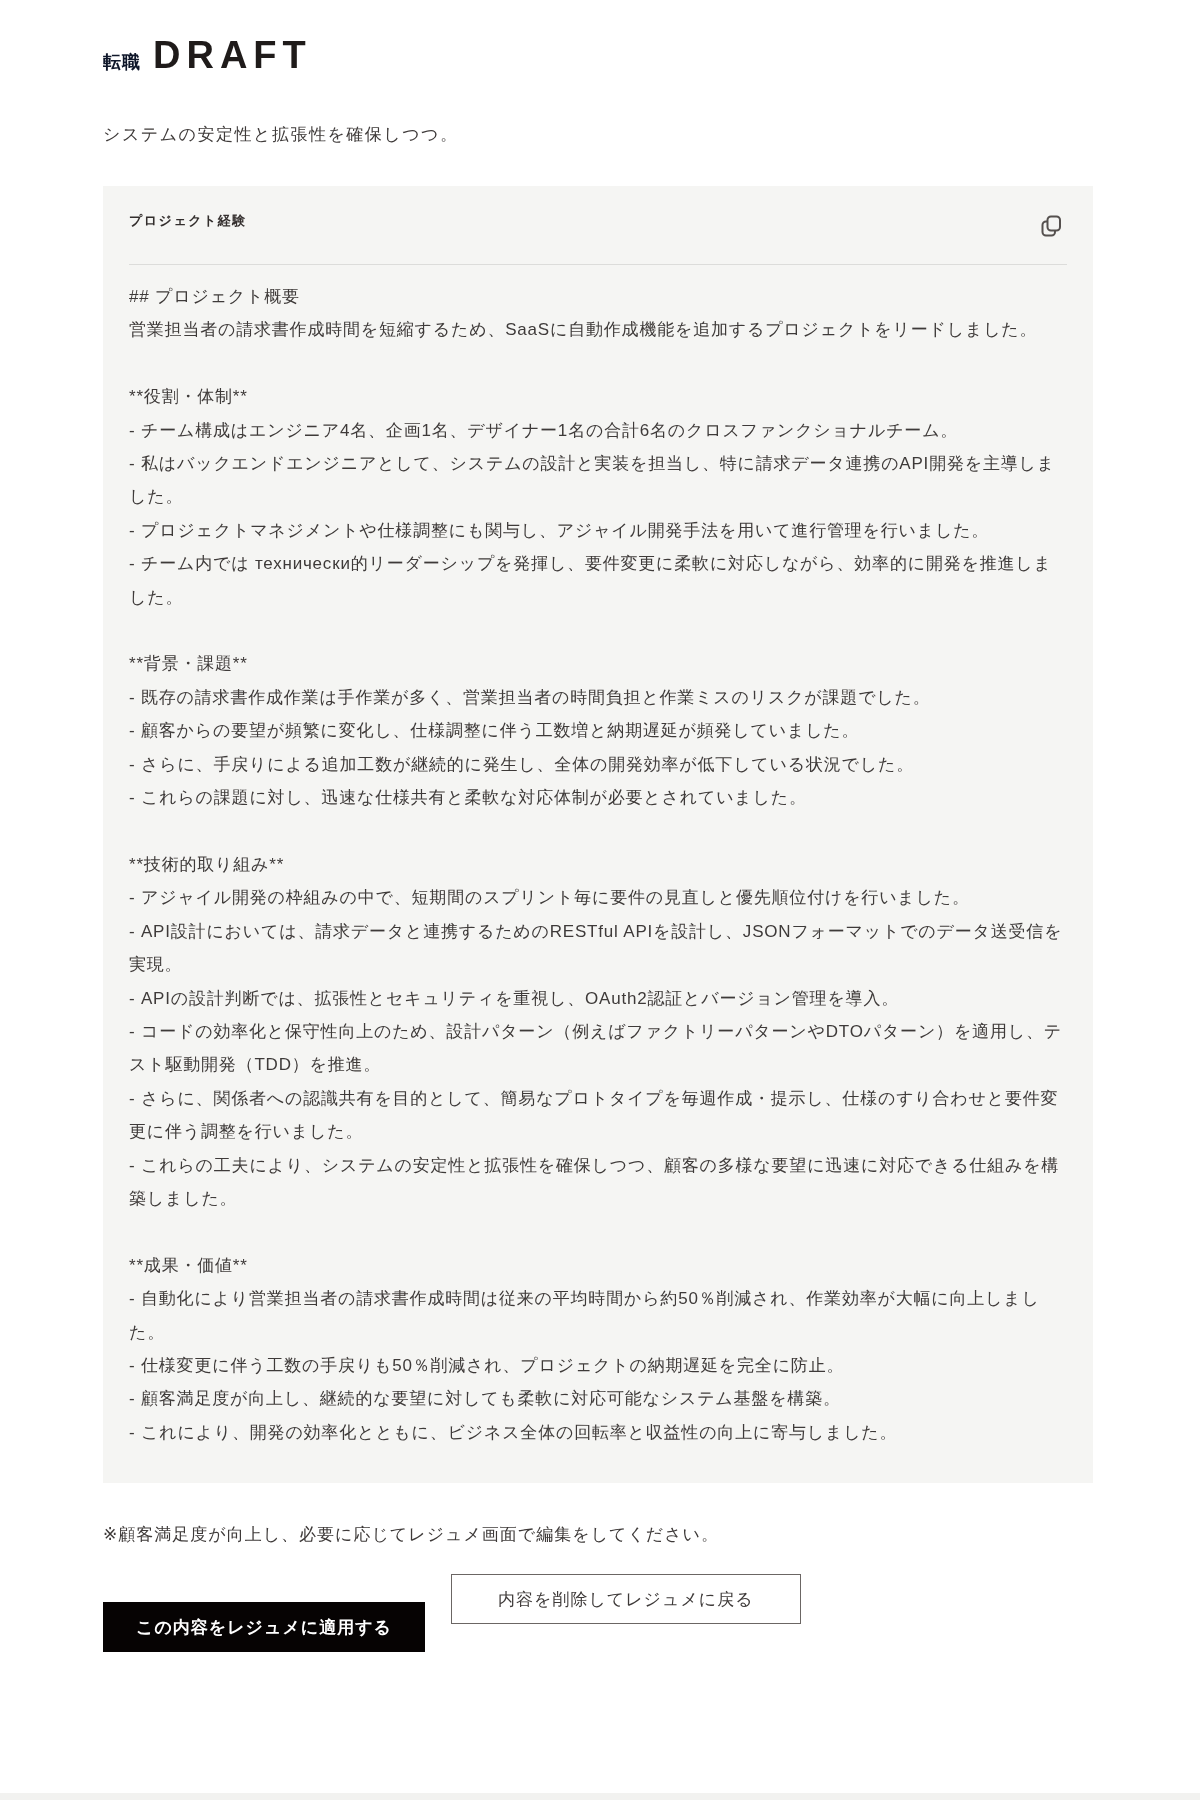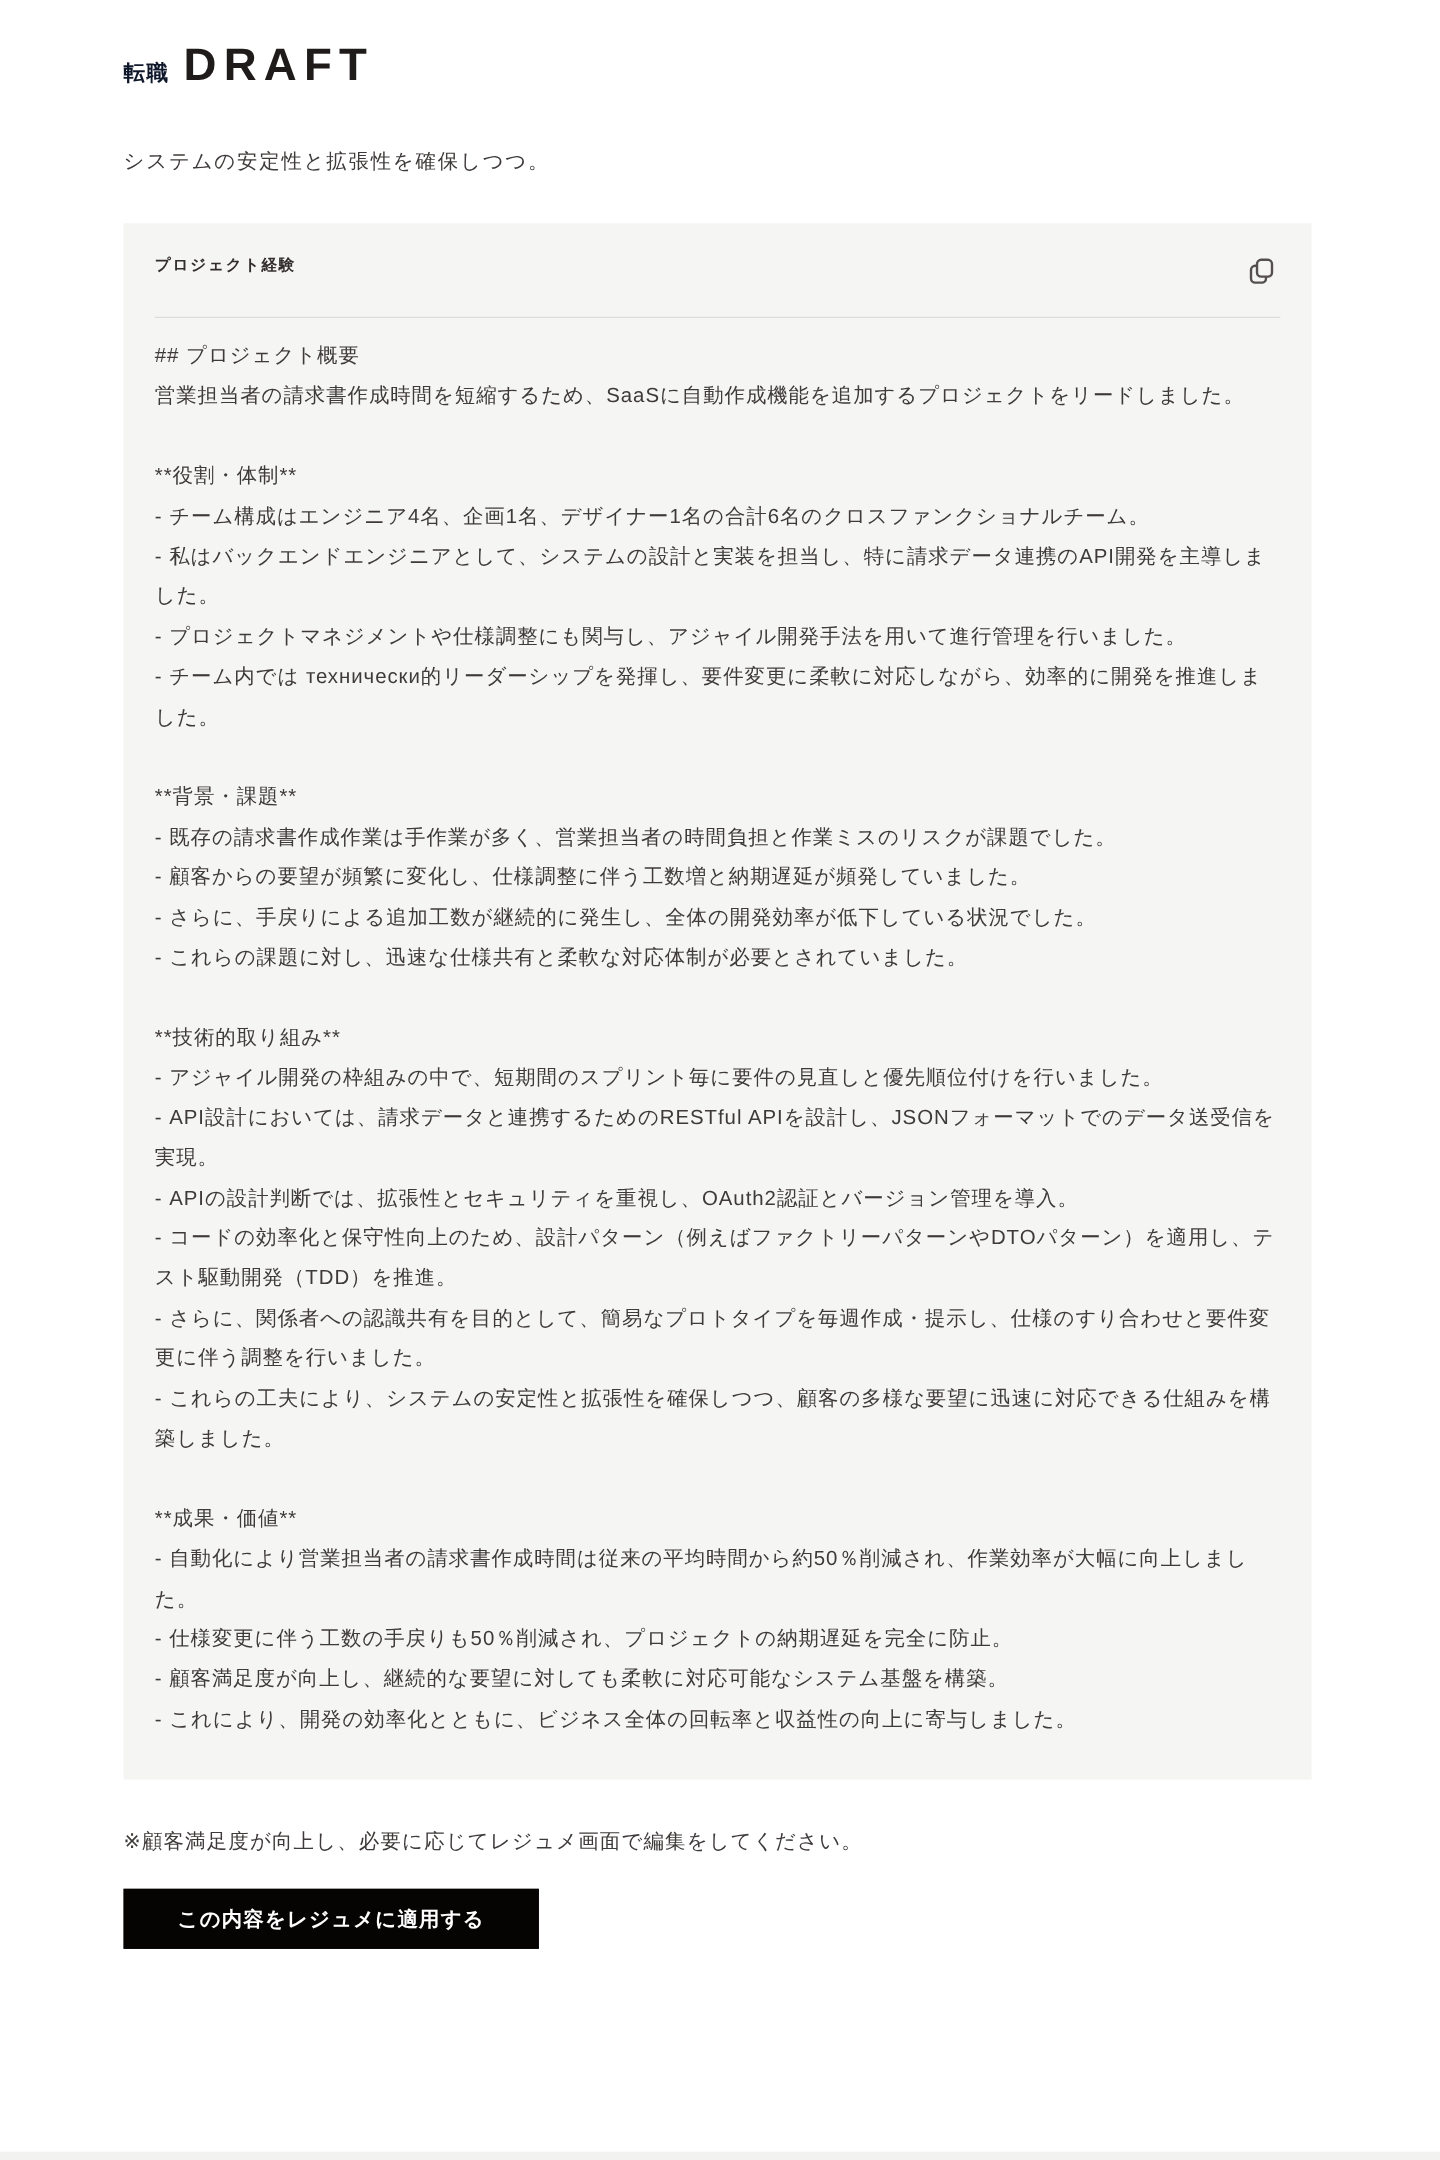--- a/index.html
+++ b/index.html
@@ -62,21 +62,21 @@
   }
   .actions { margin-top: 28px; display: flex; gap: 26px; }
   .btn {
     height: 50px; font-size: 17px; letter-spacing: 1px;
     display: inline-flex; align-items: center; justify-content: center;
     cursor: pointer;
     font-family: "Liberation Sans", "DejaVu Sans", sans-serif;
   }
   .btn-primary {
     background: #060303; color: #ffffff; border: 1px solid #060303;
-    font-weight: 700; padding: 0 44px;
+    font-weight: 700; padding: 0 32px; margin-top: 28px;
   }
   .btn-secondary {
     background: #ffffff; color: #3e3a39; border: 1px solid #6b6664;
     font-weight: 400; padding: 0 46px;
   }
 
   .footer-bar {
     position: absolute; left: 0; right: 0; bottom: 0;
     height: 7px; background: #f2f2f0;
   }
@@ -134,17 +134,18 @@
 - 自動化により営業担当者の請求書作成時間は従来の平均時間から約50％削減され、作業効率が大幅に向上しました。
 - 仕様変更に伴う工数の手戻りも50％削減され、プロジェクトの納期遅延を完全に防止。
 - 顧客満足度が向上し、継続的な要望に対しても柔軟に対応可能なシステム基盤を構築。
 - これにより、開発の効率化とともに、ビジネス全体の回転率と収益性の向上に寄与しました。</div>
   </section>
 
   <p class="note">※顧客満足度が向上し、必要に応じてレジュメ画面で編集をしてください。</p>
 
   <div class="actions">
     <button class="btn btn-primary">この内容をレジュメに適用する</button>
+    <button class="btn btn-secondary">内容を削除してレジュメに戻る</button>
   </div>
 
 </div>
 
 <div class="footer-bar"></div>
 
 </body></html>

